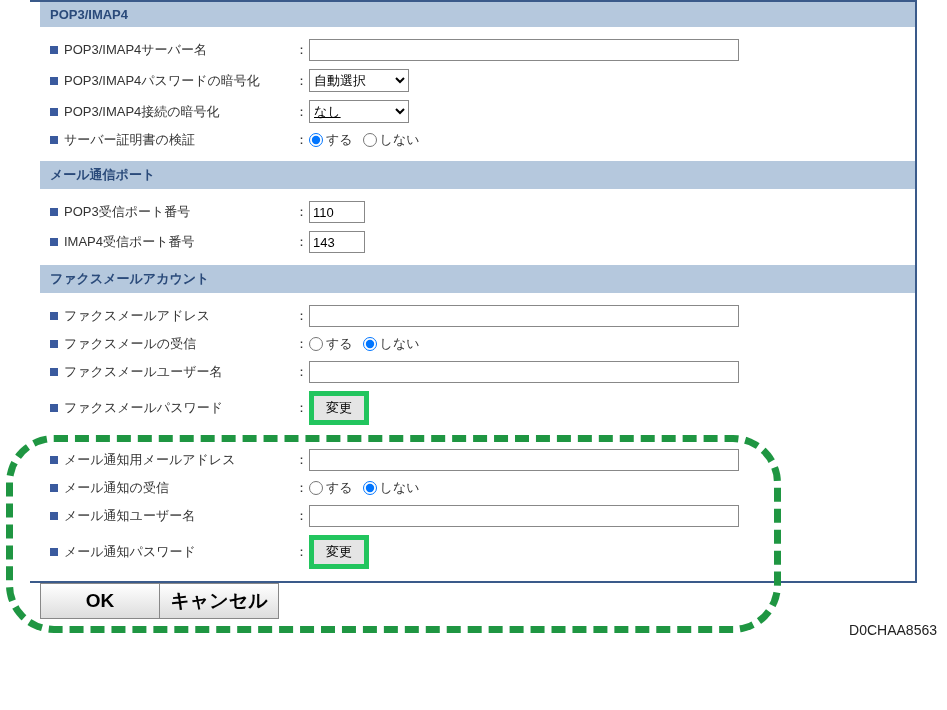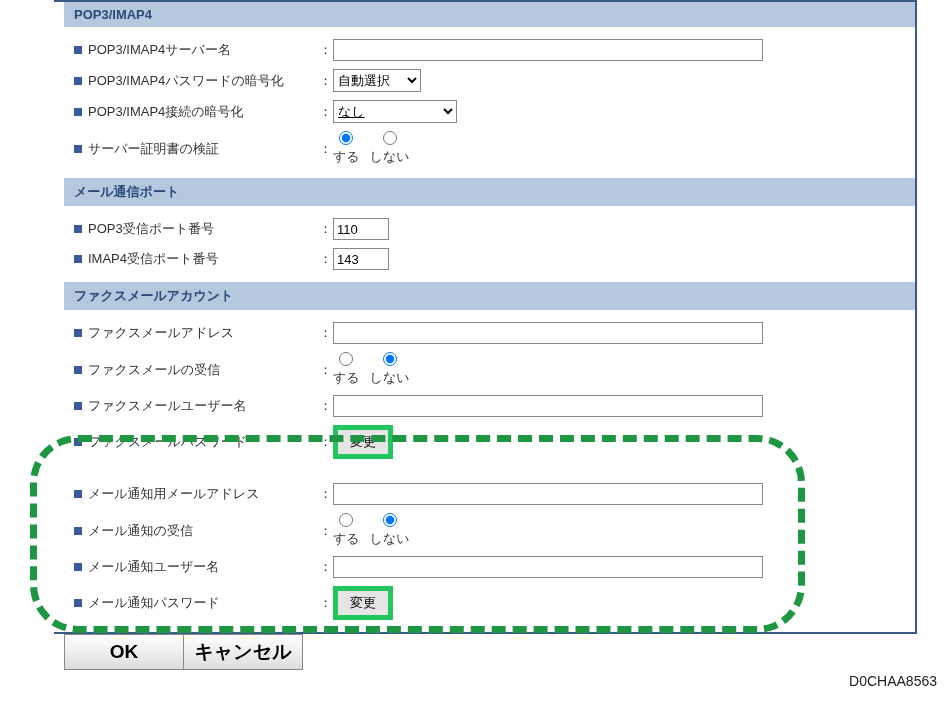--- a/index.html
+++ b/index.html
@@ -64,28 +64,28 @@
     }
     input.wide { width: 430px; }
     input.narrow { width: 56px; }
     select {
       border: 1px solid #888;
       height: 23px;
       font-family: inherit;
       font-size: 13px;
       background: #fff;
     }
-    select.sel1 { width: 88px; }
-    select.sel2 { width: 124px; text-decoration: underline; }
+    select.sel1 { width: 100px; }
+    select.sel2 { width: 100px; text-decoration: underline; }
     .radio-group {
       display: flex;
       align-items: center;
       gap: 10px;
     }
-    .radio-item { display: flex; align-items: center; gap: 3px; flex-direction: column; }
+    .radio-item { display: flex; align-items: center; gap: 3px; }
     input[type="radio"] { width: 14px; height: 14px; }
     .btn {
       background: #e5e5e5;
       border: 5px solid #22c55e;
       padding: 3px 12px;
       font-family: inherit;
       font-size: 13px;
       cursor: pointer;
     }
     .button-bar {
@@ -109,21 +109,21 @@
       color: #222;
       padding: 3px 10px 0 0;
       width: 947px;
     }
     .highlight-box {
       position: absolute;
       border: 7px dashed #1f9642;
       border-radius: 48px;
       pointer-events: none;
     }
-    .container { position: relative; margin-left: 24px; }
+    .container { position: relative; }
   </style>
 </head>
 <body>
 
 <div class="container">
   <div class="outer-frame">
 
     <div class="section-header">POP3/IMAP4</div>
     <div class="section-body">
       <div class="row">

